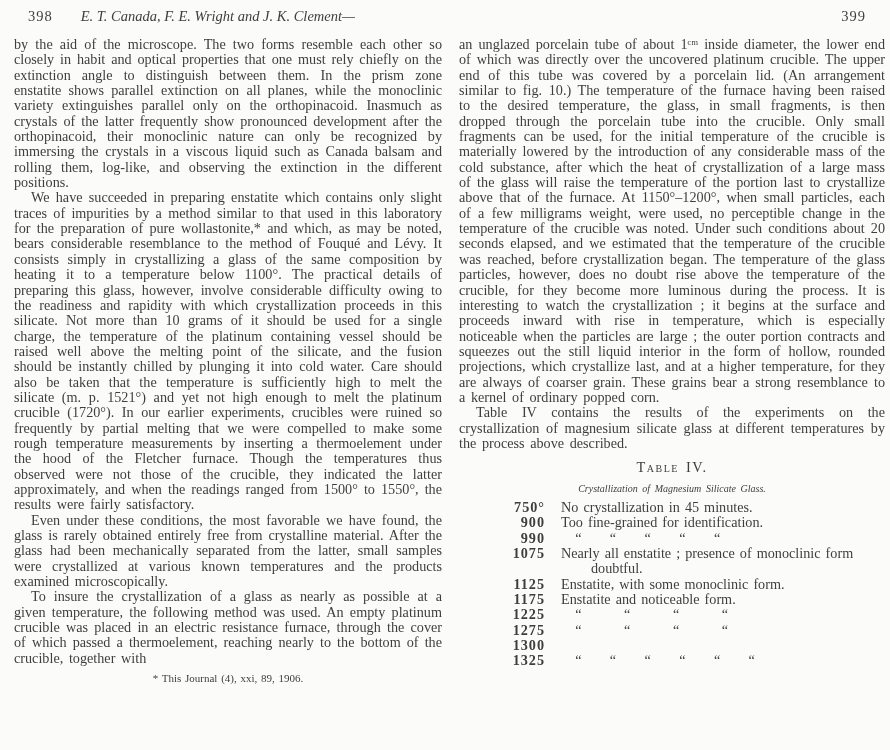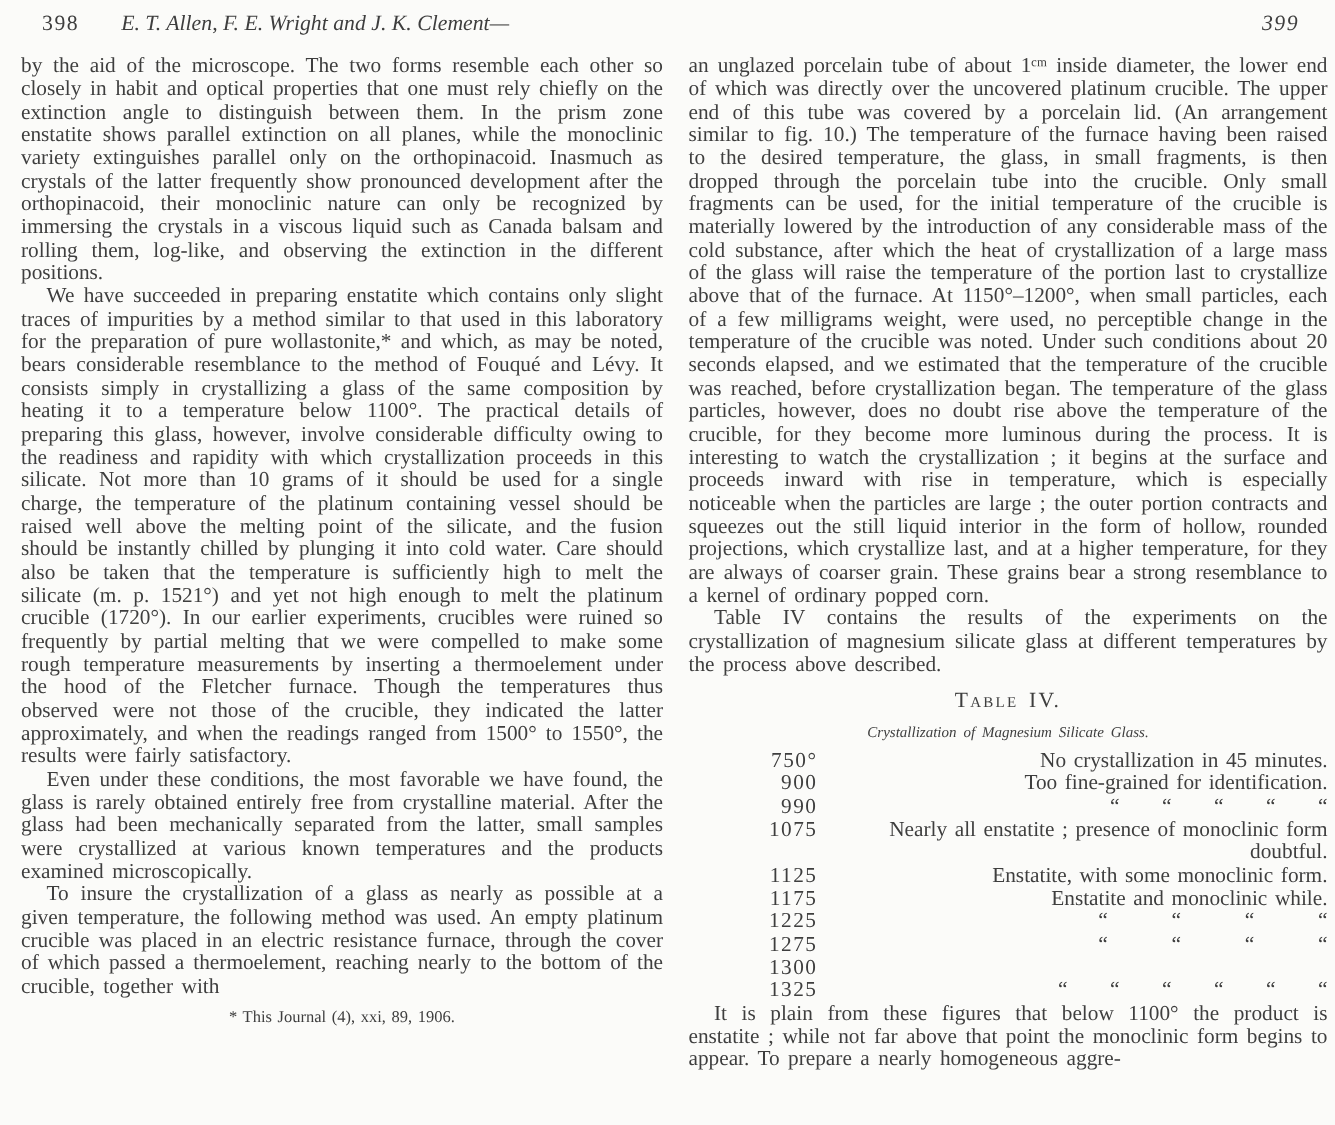--- a/index.html
+++ b/index.html
@@ -14,21 +14,21 @@
     font-family: "Liberation Serif", "DejaVu Serif", serif;
     color: #3e3e3e;
   }
   .running-head {
     position: absolute; top: 8px; left: 28px; right: 24px;
     display: flex; justify-content: space-between; align-items: baseline;
     font-size: 14.5px;
   }
   .head-left, .head-right { display: flex; align-items: baseline; }
   .head-left .pagenum { margin-right: 28px; }
-  .head-right .pagenum { margin-left: 55px; font-style: italic; }
+  .head-right .pagenum { margin-left: 55px; }
   .pagenum { font-style: normal; letter-spacing: 1px; }
   .runtitle { font-style: italic; }
   .col {
     position: absolute; top: 37px;
     text-align: justify;
     font-size: 14.2px; line-height: 15.35px;
     word-spacing: 2.1px;
   }
   .col-left  { left: 14px;  width: 428px; }
   .col-right { left: 459px; width: 426px; }
@@ -39,34 +39,34 @@
     font-size: 11px; word-spacing: 1px;
   }
   .table-block { margin-top: 9px; text-align: center; }
   .table-heading {
     font-variant: small-caps; letter-spacing: 1.5px;
     font-size: 14.4px;
   }
   .table-caption { font-style: italic; font-size: 10px; margin-top: 5px; }
   .table-rows { margin-top: 4px; text-align: left; }
   .trow { display: flex; align-items: baseline; }
-  .temp { width: 86px; text-align: right; flex: none; letter-spacing: 1px; }
-  .desc { margin-left: 16px; flex: 1; text-align: right; word-spacing: 1.5px; }
+  .temp { width: 86px; text-align: right; flex: none; letter-spacing: 1px; font-weight: bold; }
+  .desc { margin-left: 16px; flex: 1; text-align: left; word-spacing: 1.5px; }
   .desc.hang { padding-left: 30px; text-indent: -30px; }
   .after-table { margin-top: 8px; }
 </style>
 </head>
 <body>
 
 <div class="page">
 
   <header class="running-head">
     <div class="head-left">
       <span class="pagenum">398</span>
-      <span class="runtitle">E. T. Allen, F. E. Wright and J. K. Clement—</span>
+      <span class="runtitle">E. T. Canada, F. E. Wright and J. K. Clement—</span>
     </div>
     <div class="head-right">
       <span class="pagenum">399</span>
     </div>
   </header>
 
   <section class="col col-left">
     <p class="body-par">by the aid of the microscope.  The two forms resemble each other so closely in habit and optical properties that one must rely chiefly on the extinction angle to distinguish between them.  In the prism zone enstatite shows parallel extinction on all planes, while the monoclinic variety extinguishes parallel only on the orthopinacoid.  Inasmuch as crystals of the latter frequently show pronounced development after the orthopinacoid, their monoclinic nature can only be recognized by immersing the crystals in a viscous liquid such as Canada balsam and rolling them, log-like, and observing the extinction in the different positions.</p>
     <p class="body-par indent">We have succeeded in preparing enstatite which contains only slight traces of impurities by a method similar to that used in this laboratory for the preparation of pure wollastonite,* and which, as may be noted, bears considerable resemblance to the method of Fouqué and Lévy.  It consists simply in crystallizing a glass of the same composition by heating it to a temperature below 1100°.  The practical details of preparing this glass, however, involve considerable difficulty owing to the readiness and rapidity with which crystallization proceeds in this silicate.  Not more than 10 grams of it should be used for a single charge, the temperature of the platinum containing vessel should be raised well above the melting point of the silicate, and the fusion should be instantly chilled by plunging it into cold water.  Care should also be taken that the temperature is sufficiently high to melt the silicate (m. p. 1521°) and yet not high enough to melt the platinum crucible (1720°).  In our earlier experiments, crucibles were ruined so frequently by partial melting that we were compelled to make some rough temperature measurements by inserting a thermoelement under the hood of the Fletcher furnace.  Though the temperatures thus observed were not those of the crucible, they indicated the latter approximately, and when the readings ranged from 1500° to 1550°, the results were fairly satisfactory.</p>
     <p class="body-par indent">Even under these conditions, the most favorable we have found, the glass is rarely obtained entirely free from crystalline material.  After the glass had been mechanically separated from the latter, small samples were crystallized at various known temperatures and the products examined microscopically.</p>
@@ -97,36 +97,35 @@
         <div class="trow">
           <span class="temp">1075</span>
           <span class="desc hang">Nearly all enstatite ; presence of monoclinic form doubtful.</span>
         </div>
         <div class="trow">
           <span class="temp">1125</span>
           <span class="desc">Enstatite, with some monoclinic form.</span>
         </div>
         <div class="trow">
           <span class="temp">1175</span>
-          <span class="desc">Enstatite and monoclinic while.</span>
+          <span class="desc">Enstatite and noticeable form.</span>
         </div>
         <div class="trow">
           <span class="temp">1225</span>
           <span class="desc"> “   “   “   “</span>
         </div>
         <div class="trow">
           <span class="temp">1275</span>
           <span class="desc"> “   “   “   “</span>
         </div>
         <div class="trow">
           <span class="temp">1300</span>
         </div>
         <div class="trow">
           <span class="temp">1325</span>
           <span class="desc"> “  “  “  “  “  “</span>
         </div>
       </div>
     </div>
 
-    <p class="body-par indent after-table">It is plain from these figures that below 1100° the product is enstatite ; while not far above that point the monoclinic form begins to appear.  To prepare a nearly homogeneous aggre-</p>
   </section>
 
 </div>
 
 </body></html>

